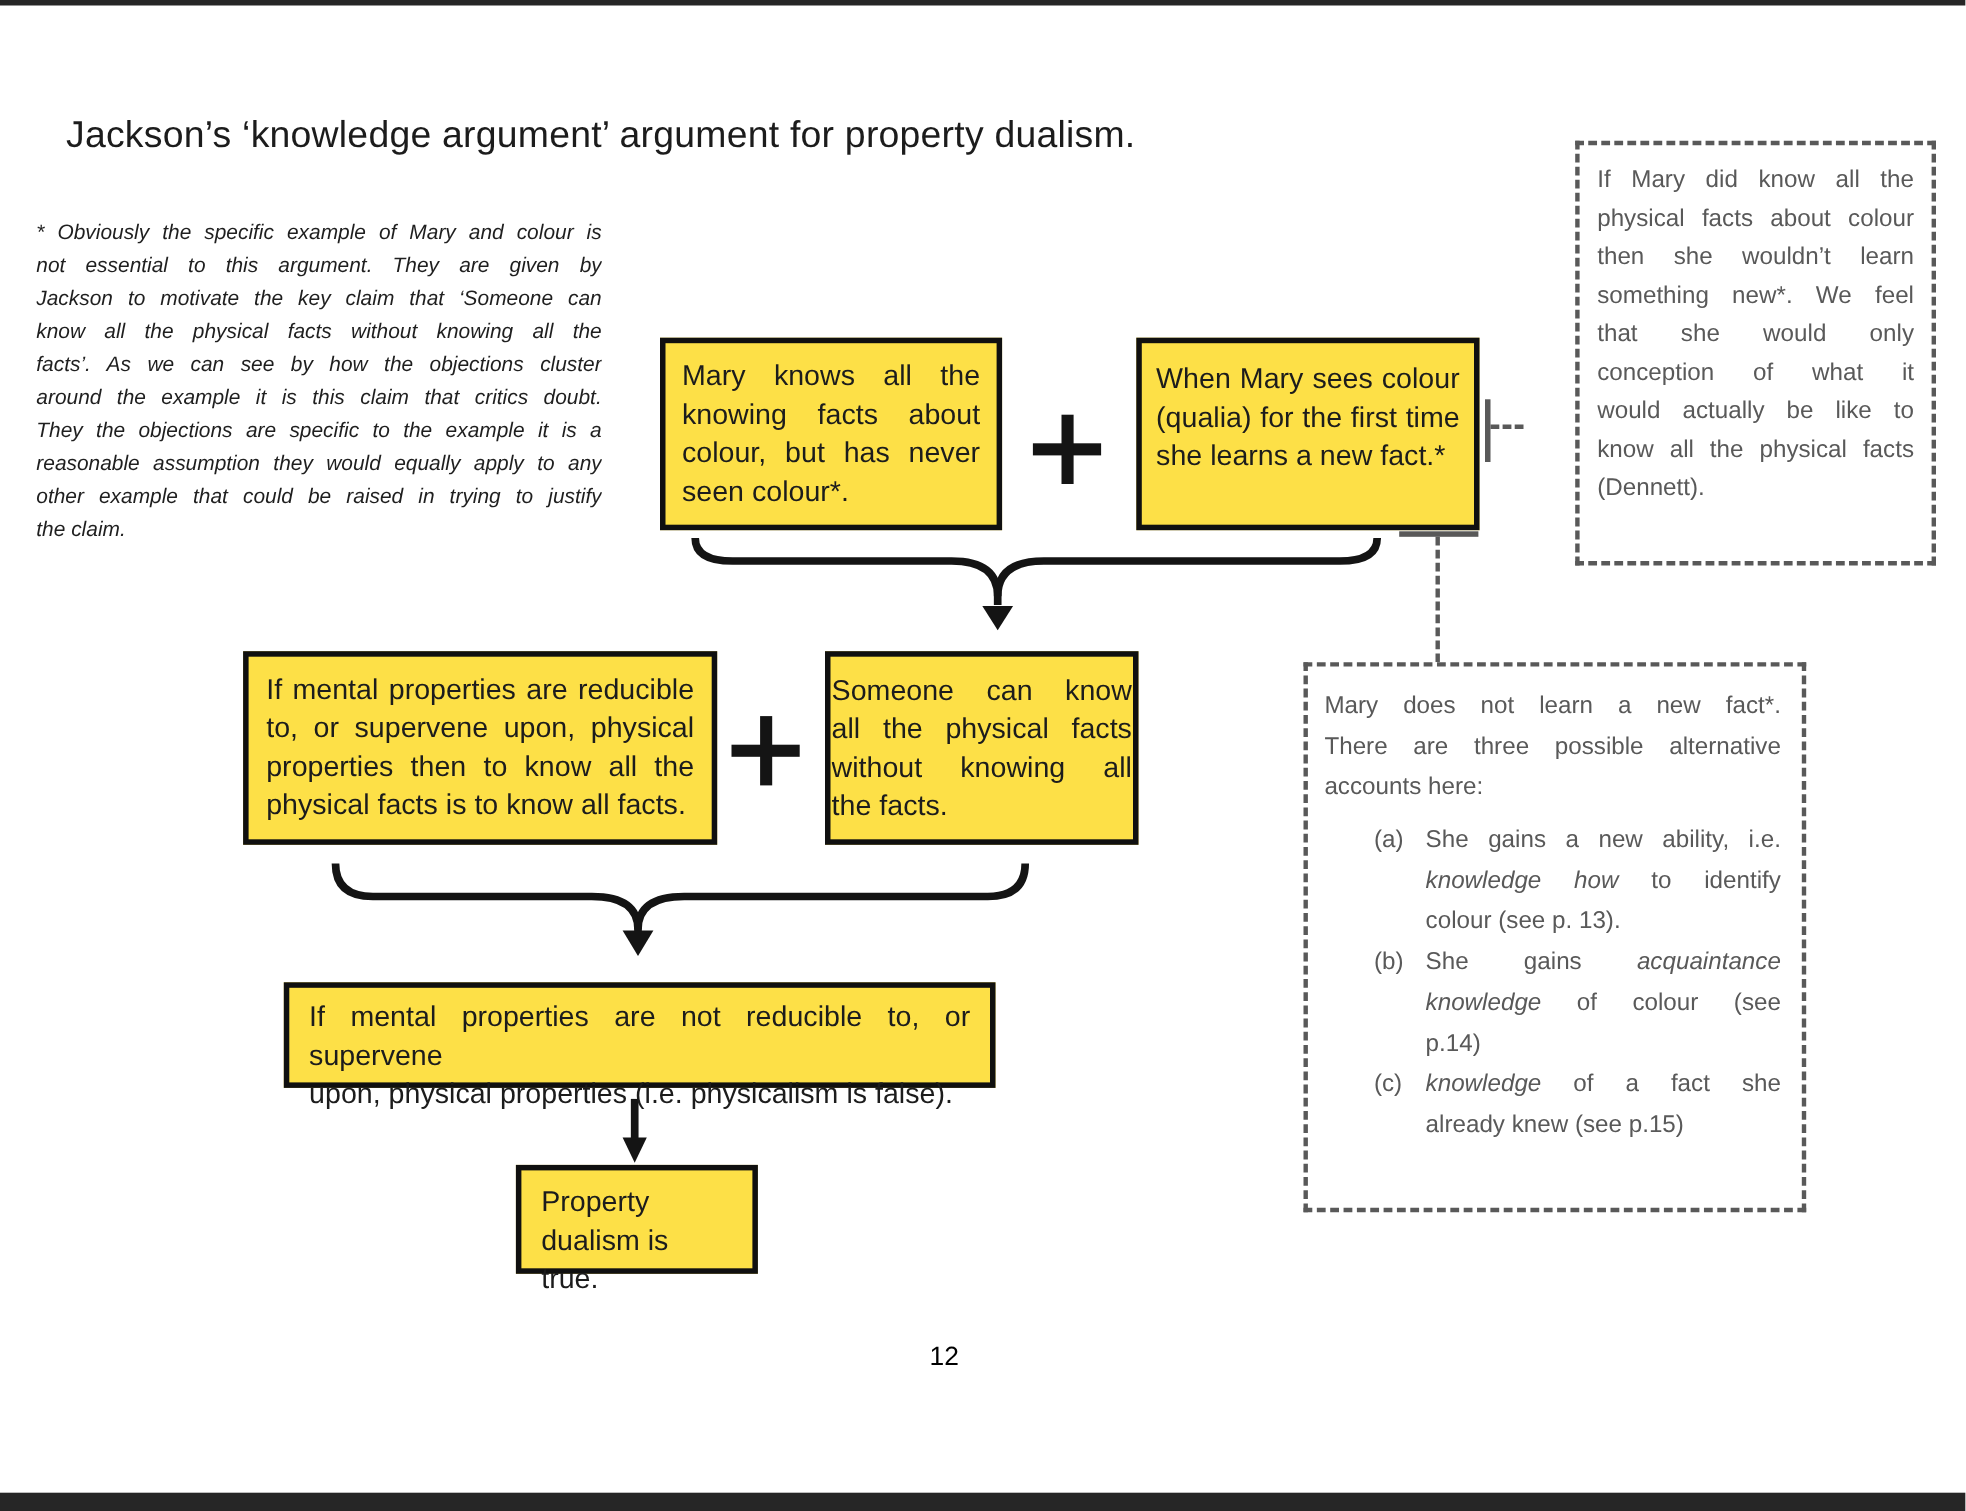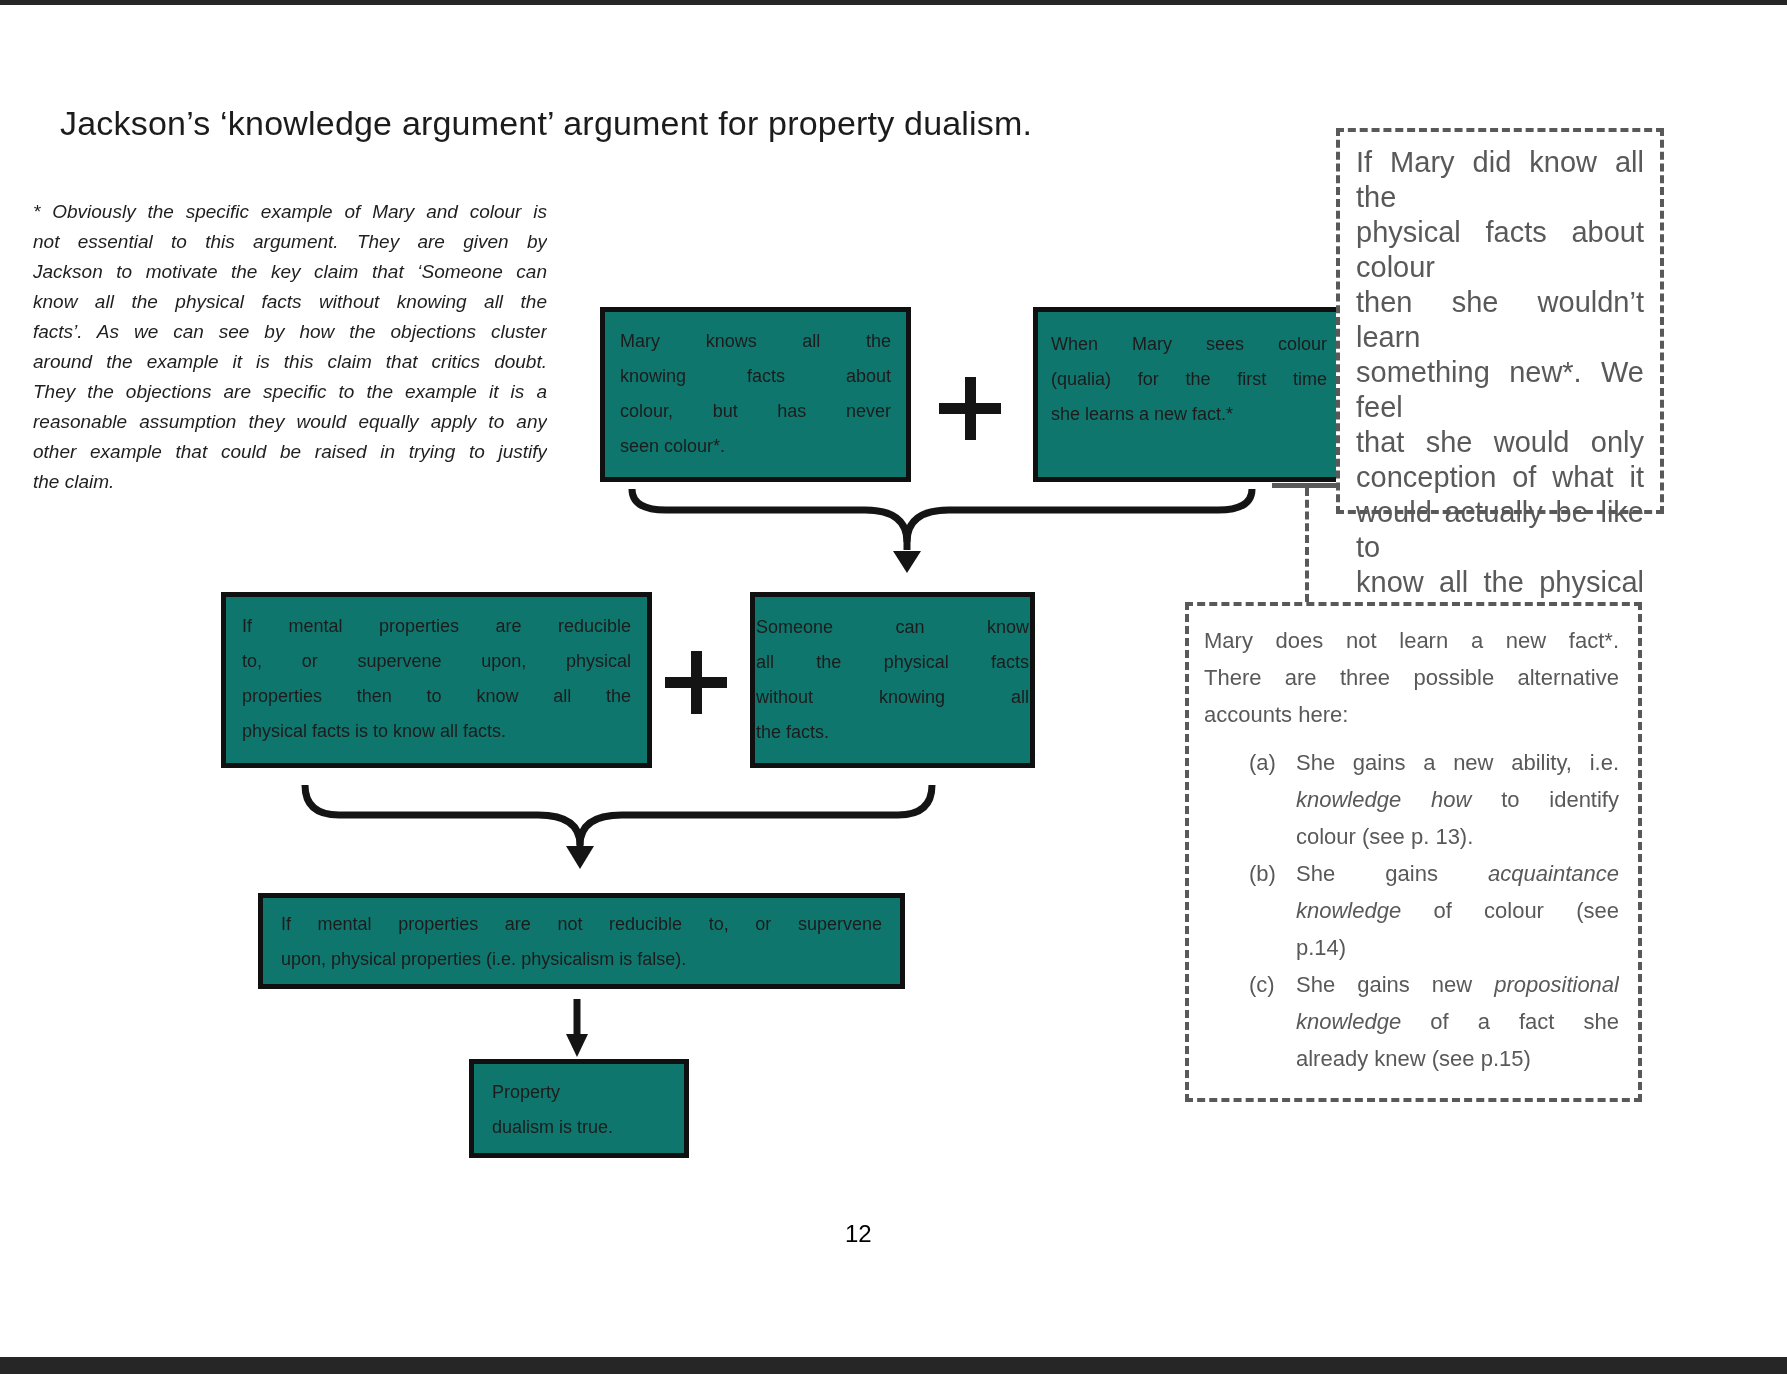--- a/index.html
+++ b/index.html
@@ -14,40 +14,40 @@
     position:absolute;left:60px;top:104px;margin:0;font-size:34px;font-weight:400;
     letter-spacing:.2px;color:#1c1c1c;white-space:nowrap;
   }
   .footnote{
     position:absolute;left:33px;top:197px;width:514px;
     font-style:italic;font-size:19px;line-height:30px;color:#1f1f1f;
   }
   .ln{overflow:hidden;white-space:normal;}
   .just{text-align:justify;text-align-last:justify;}
   .abox{
-    position:absolute;box-sizing:border-box;border:5px solid #101010;background:#0f766e;
-    font-size:18px;line-height:35px;color:#1c1c1c;
+    position:absolute;box-sizing:border-box;border:5px solid #101010;background:#fde047;
+    font-size:26px;line-height:35px;color:#1c1c1c;
   }
   .b1{left:600px;top:307px;width:311px;height:175px;padding:12px 15px;}
   .b2{left:1033px;top:307px;width:312px;height:175px;padding:15px 13px;}
   .b3{left:221px;top:592px;width:431px;height:176px;padding:12px 16px;}
   .b4{left:750px;top:592px;width:285px;height:176px;padding:13px 1px;}
   .b5{left:258px;top:893px;width:647px;height:96px;padding:9px 18px;}
   .b6{left:469px;top:1059px;width:220px;height:99px;padding:11px 18px;}
   .plus{position:absolute;width:62px;height:63px;}
   .p1{left:939px;top:377px;}
   .p2{left:665px;top:651px;}
   .pbar{position:absolute;background:#141414;}
   .pbar.h{left:0;top:26px;width:62px;height:11px;}
   .pbar.v{left:26px;top:0;width:11px;height:63px;}
   .dashed{
     position:absolute;box-sizing:border-box;border:4px dashed #595959;background:#fff;
     color:#595959;
   }
-  .dennett{left:1336px;top:128px;width:328px;height:386px;font-size:29px;line-height:35px;padding:13px 16px;}
+  .dennett{left:1432px;top:128px;width:328px;height:386px;font-size:22px;line-height:35px;padding:13px 16px;}
   .alts{left:1185px;top:602px;width:457px;height:500px;font-size:22px;line-height:37px;padding:16px 19px 16px 15px;}
   .alts-intro{margin-bottom:11px;}
   .alt-item{display:flex;padding-left:45px;}
   .alt-marker{width:47px;flex:none;}
   .alt-lines{flex:1;min-width:0;}
   .overlay{position:absolute;left:0;top:0;pointer-events:none;}
   .conn{position:absolute;}
   .conn-stub-v{left:1350px;top:363px;width:5px;height:57px;background:#595959;}
   .conn-dash-h{left:1355px;top:386px;width:30px;height:0;border-top:4px dashed #595959;}
   .conn-stub-h{left:1272px;top:483px;width:72px;height:5px;background:#595959;}
@@ -164,21 +164,20 @@
       <span class="alt-marker">(b)</span>
       <div class="alt-lines">
         <div class="ln just"><span>She gains</span><i> acquaintance</i><span></span></div>
         <div class="ln just"><span></span><i>knowledge</i><span> of colour (see</span></div>
         <div class="ln"><span>p.14)</span><i></i><span></span></div>
       </div>
     </div>
     <div class="alt-item">
       <span class="alt-marker">(c)</span>
       <div class="alt-lines">
-        <div class="ln just"><span>She gains new</span><i> propositional</i><span></span></div>
         <div class="ln just"><span></span><i>knowledge</i><span> of a fact she</span></div>
         <div class="ln"><span>already knew (see p.15)</span><i></i><span></span></div>
       </div>
     </div>
   </div>
 
   <div class="abox b5">
     <div class="ln just">If mental properties are not reducible to, or supervene</div>
     <div class="ln">upon, physical properties (i.e. physicalism is false).</div>
   </div>

